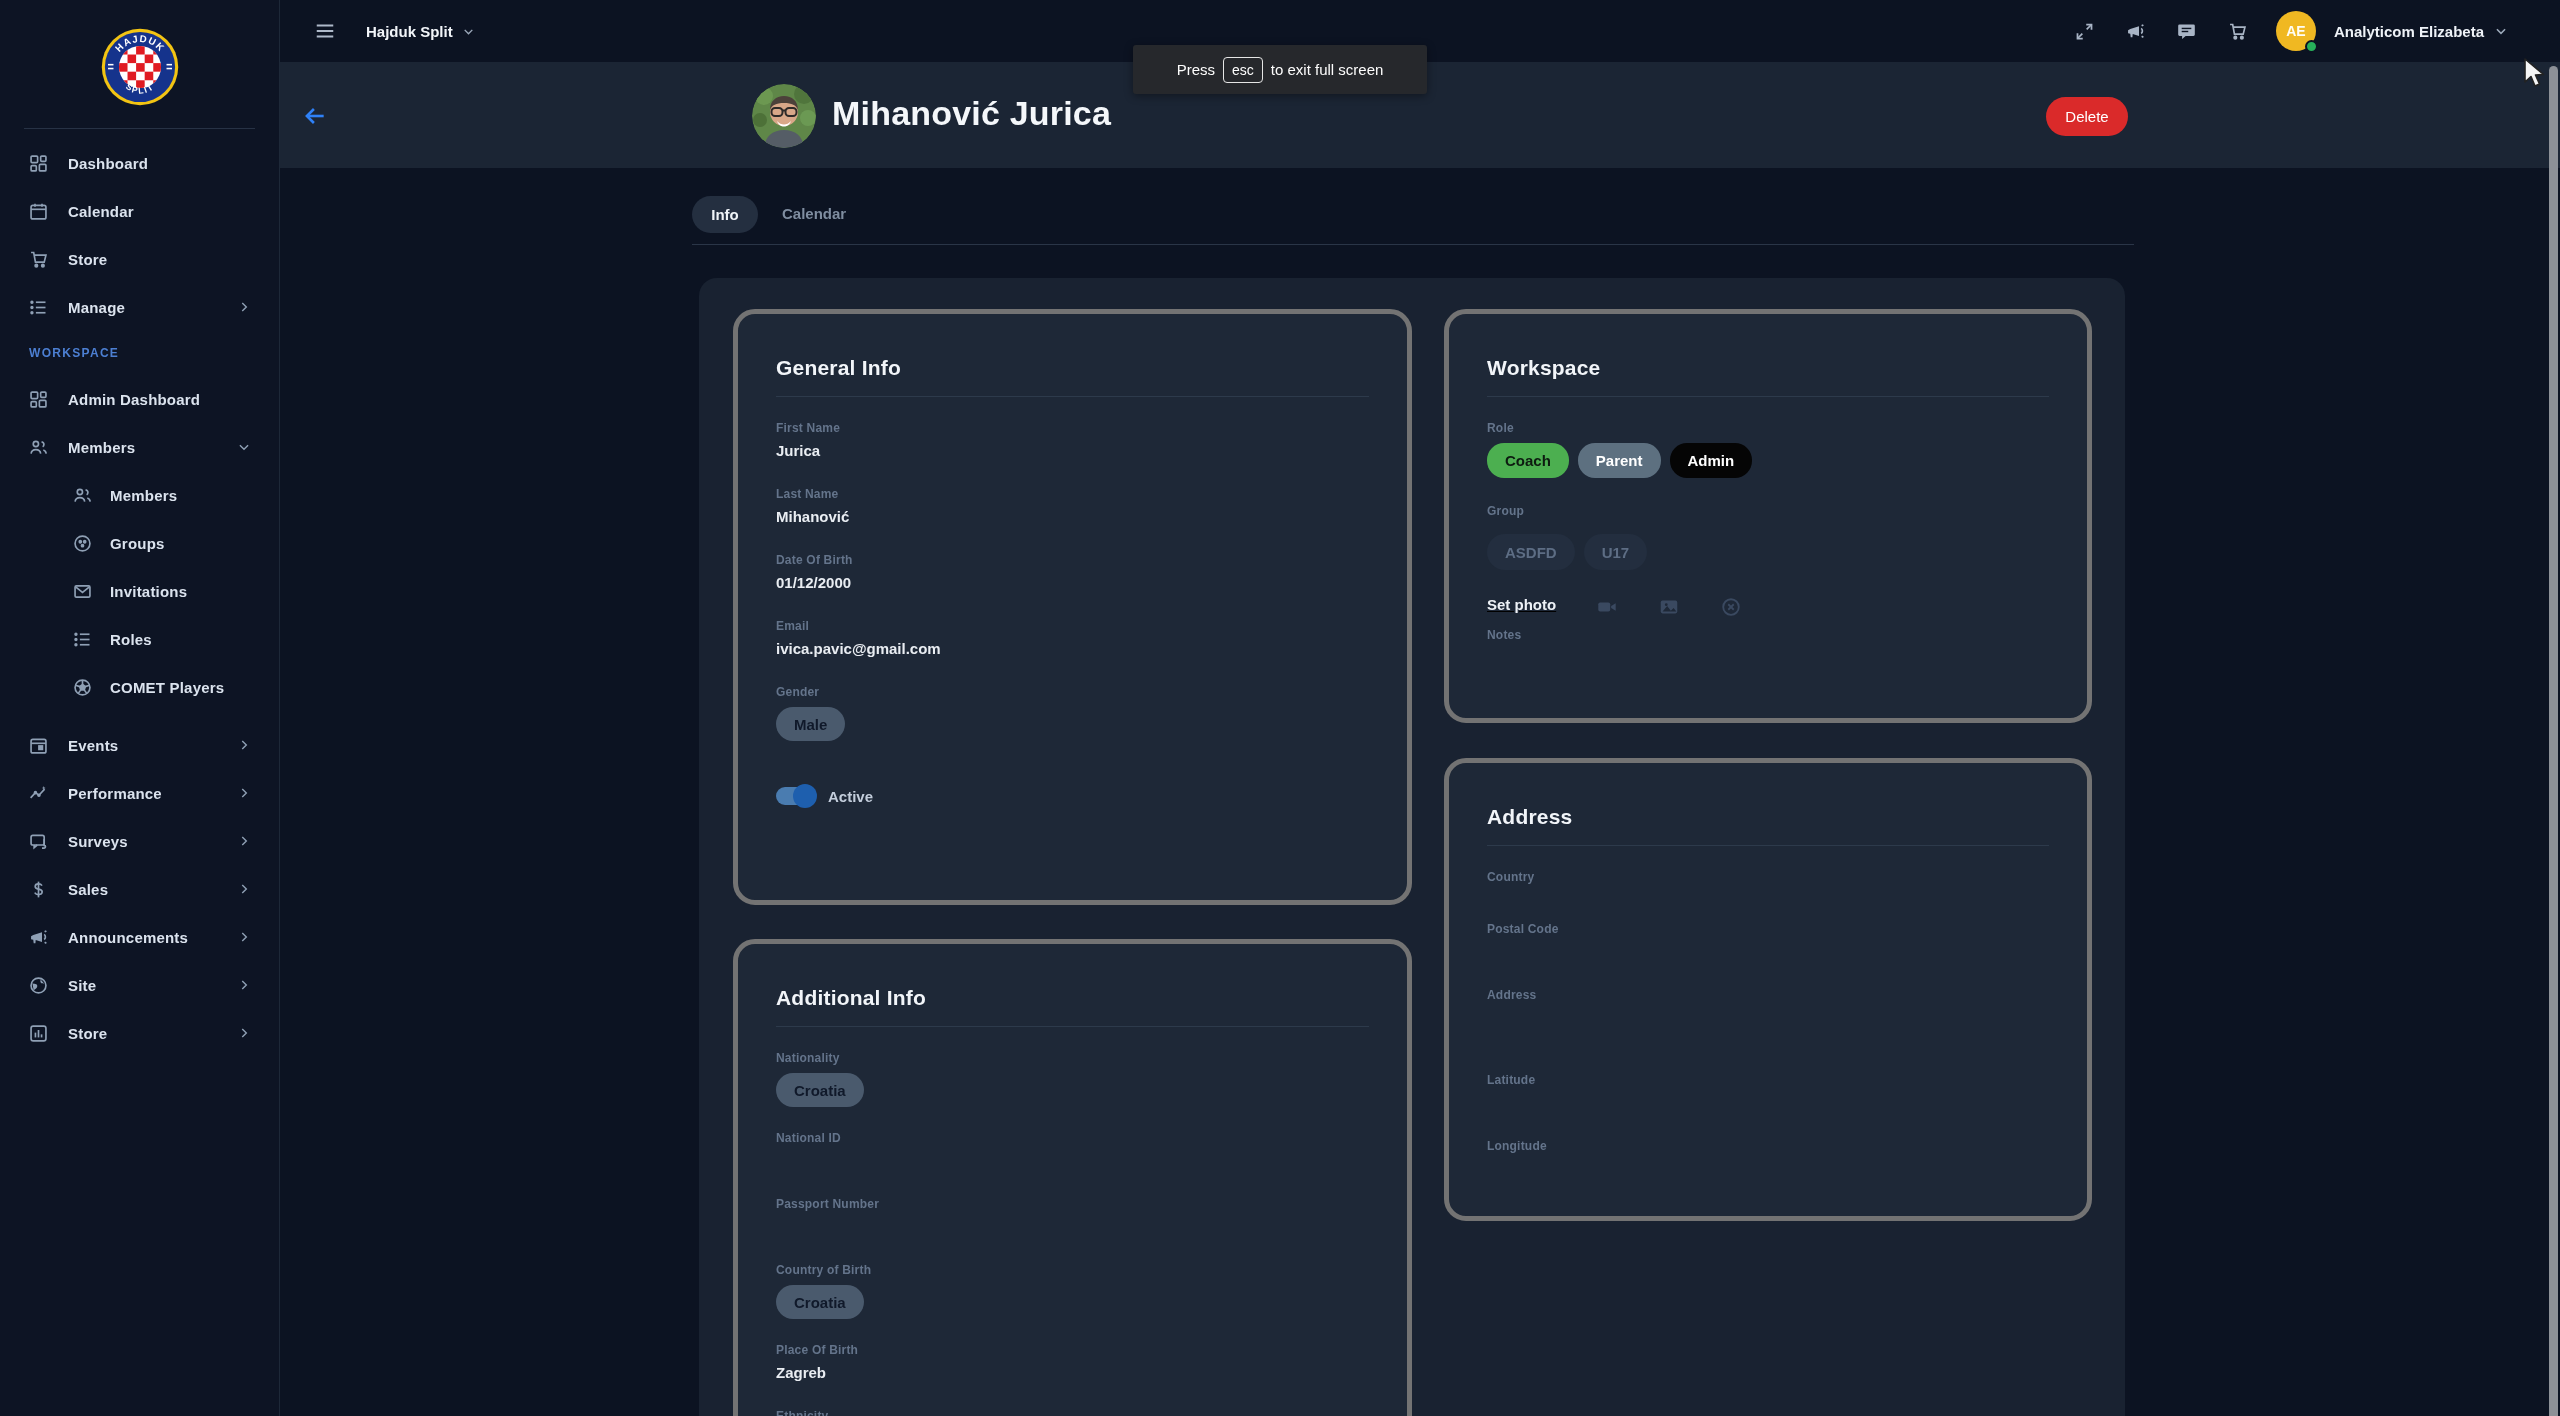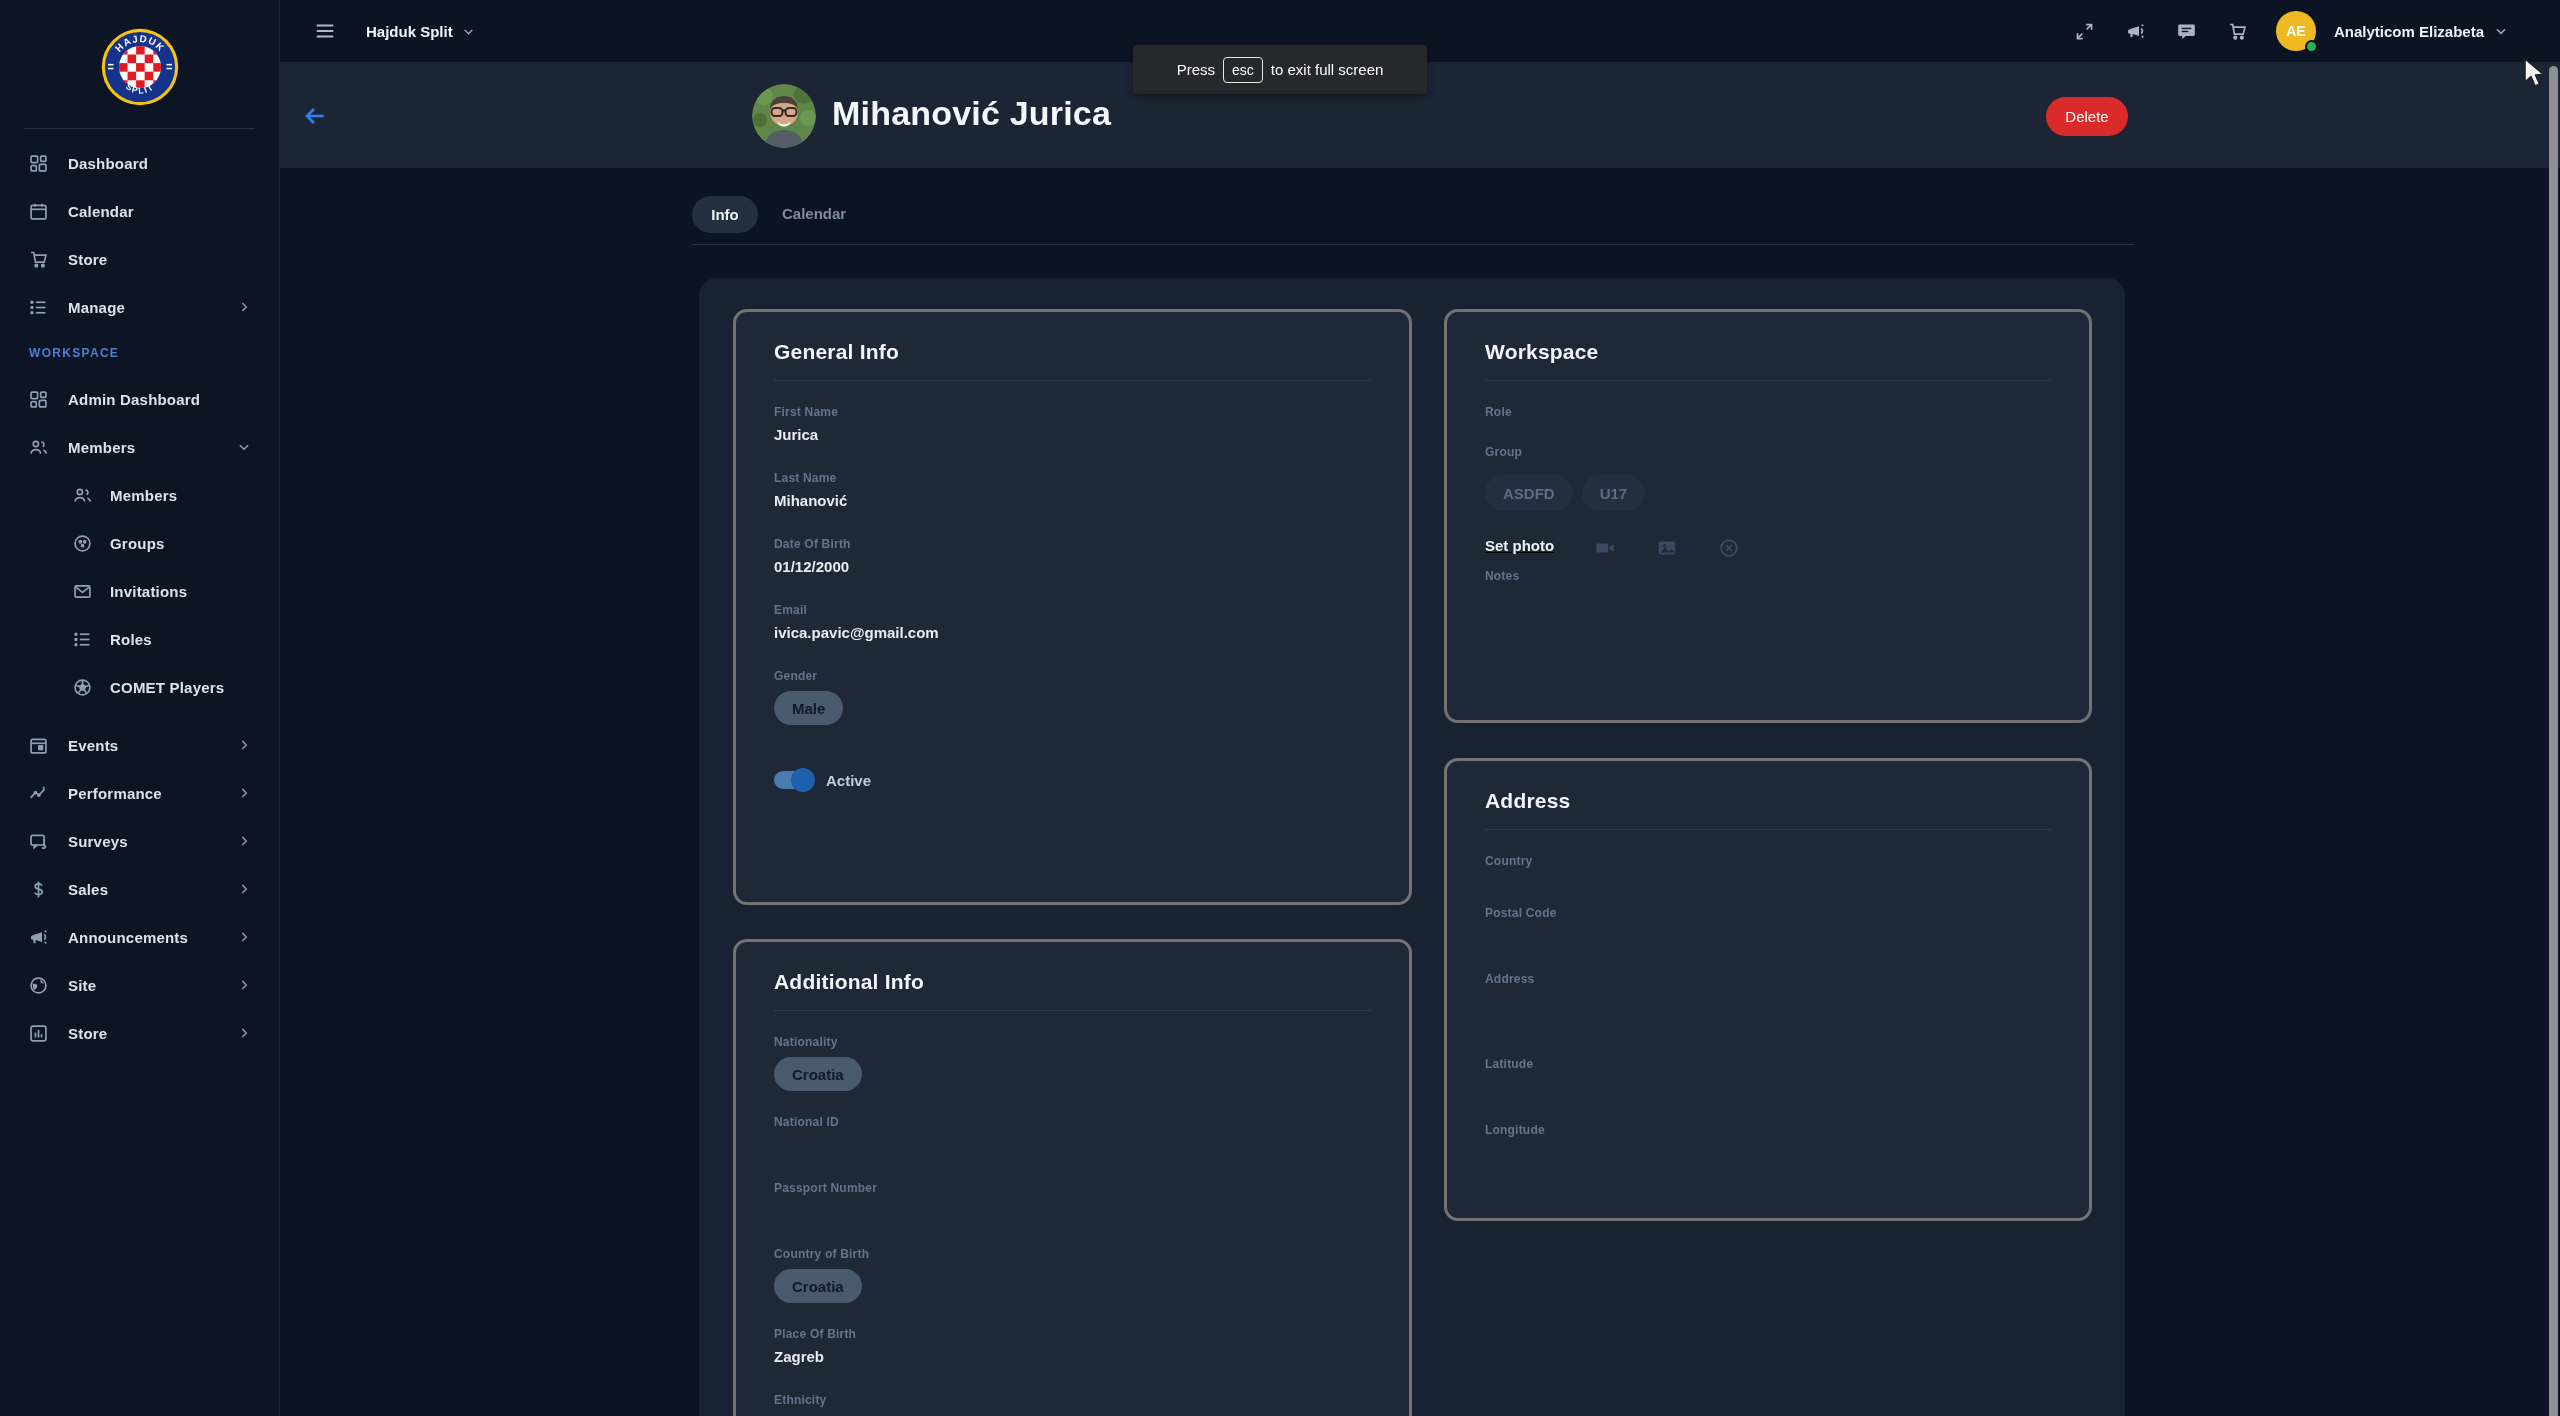--- a/index.html
+++ b/index.html
@@ -72,22 +72,22 @@
     border-radius:19px; display:flex; align-items:center; justify-content:center;
     color:#f0f4f8; font-size:15px; font-weight:700; cursor:pointer; z-index:2; }
   .tab-calendar { position:absolute; left:782px; top:205px; color:#7f8da0; font-size:15px;
     font-weight:700; cursor:pointer; z-index:2; }
   .tab-divider { position:absolute; left:692px; top:244px; width:1442px; height:1px;
     background:#2a3547; z-index:2; }
 
   
   .panel { position:absolute; left:699px; top:278px; width:1426px; height:1200px;
     background:#192231; border-radius:18px; z-index:1; }
-  .card { position:absolute; background:#1e2837; border:3px solid #737373; border-radius:14px;
-    padding:28px 38px 0 38px; }
+  .card { position:absolute; background:#1e2837; border:5px solid #737373; border-radius:22px;
+    padding:42px 38px 0 38px; }
   .card-general    { left:34px;  top:31px;  width:679px; height:596px; }
   .card-additional { left:34px;  top:661px; width:679px; height:620px; }
   .card-workspace  { left:745px; top:31px;  width:648px; height:414px; }
   .card-address    { left:745px; top:480px; width:648px; height:463px; }
   .card-title { color:#f2f5f9; font-size:21px; font-weight:800; letter-spacing:.2px; }
   .card-divider { height:1px; background:#3a485d; opacity:.55; margin-top:16px; margin-bottom:24px; }
   .flabel { font-size:12px; color:#64748b; font-weight:600; letter-spacing:.2px; }
   .fvalue { font-size:15px; color:#e9edf2; font-weight:600; margin-top:7px; }
   .field { height:66px; }
   .field-pill { height:80px; }
@@ -565,20 +565,25 @@
             <span class="toggle-knob"></span>
           </span>
         <span class="toggle-label">Active</span>
       </div>
     </section>
 
     <section class="card card-workspace">
       <h2 class="card-title">Workspace</h2>
       <div class="card-divider"></div>
       <div class="flabel">Role</div>
+      <div class="role-row">
+        <span class="pill pill-role pill-coach">Coach</span>
+        <span class="pill pill-role pill-parent">Parent</span>
+        <span class="pill pill-role pill-admin">Admin</span>
+      </div>
       <div class="flabel" style="margin-top:26px">Group</div>
       <div class="role-row">
         <span class="pill pill-group">ASDFD</span>
         <span class="pill pill-group">U17</span>
       </div>
       <div class="setphoto-row">
         <span class="setphoto-label">Set photo</span>
         <span class="photo-ic">
           <svg viewBox="0 0 24 24" fill="currentColor">
               <rect x="2.5" y="7" width="13" height="10" rx="2"></rect>

